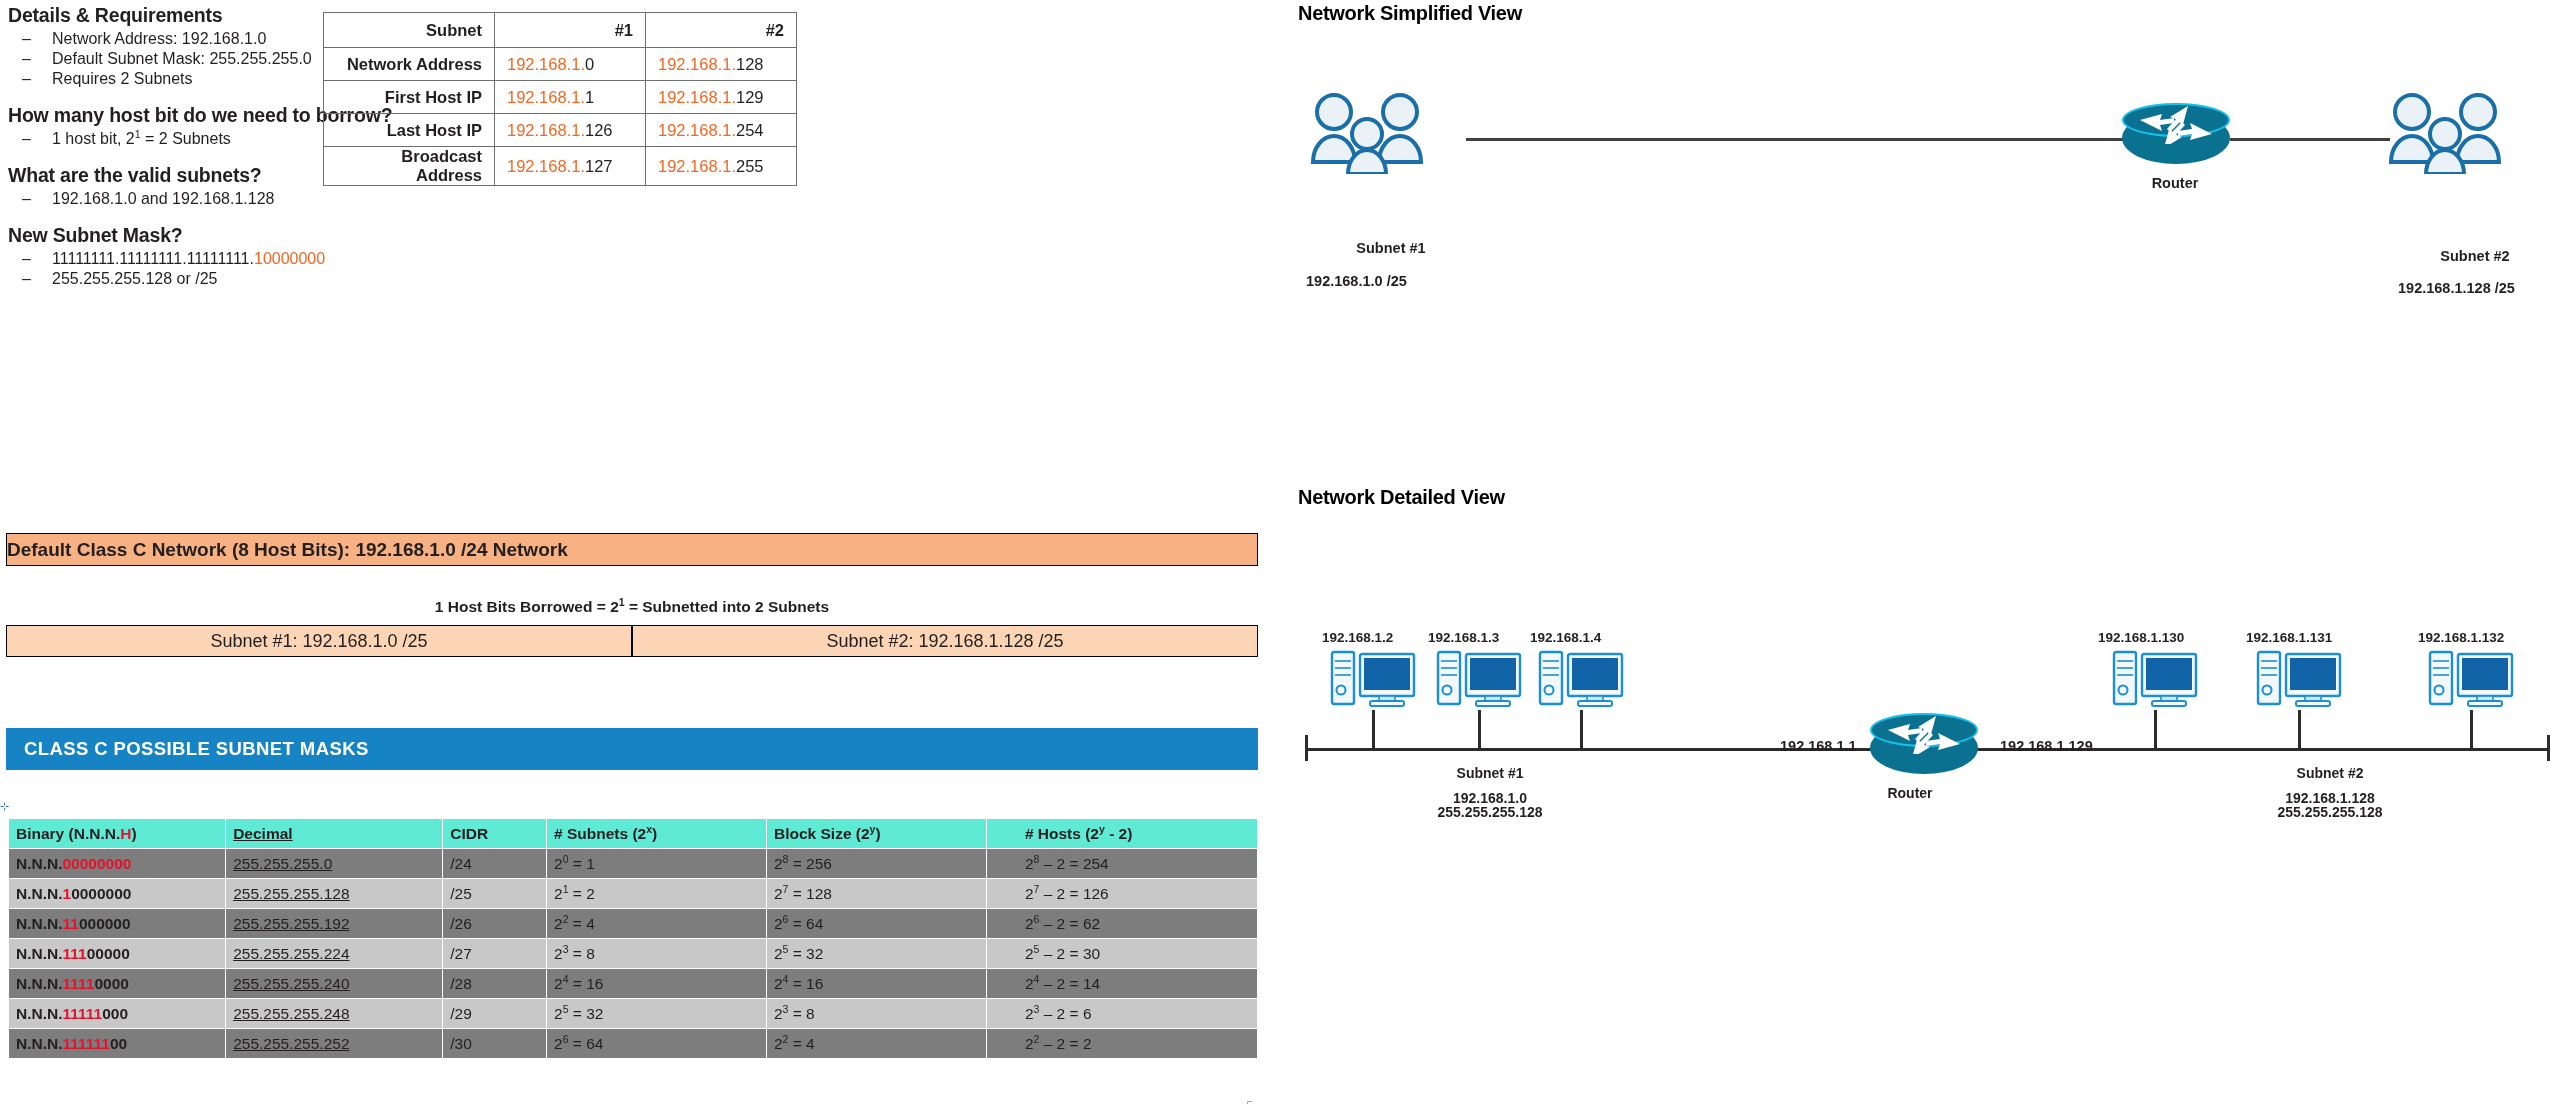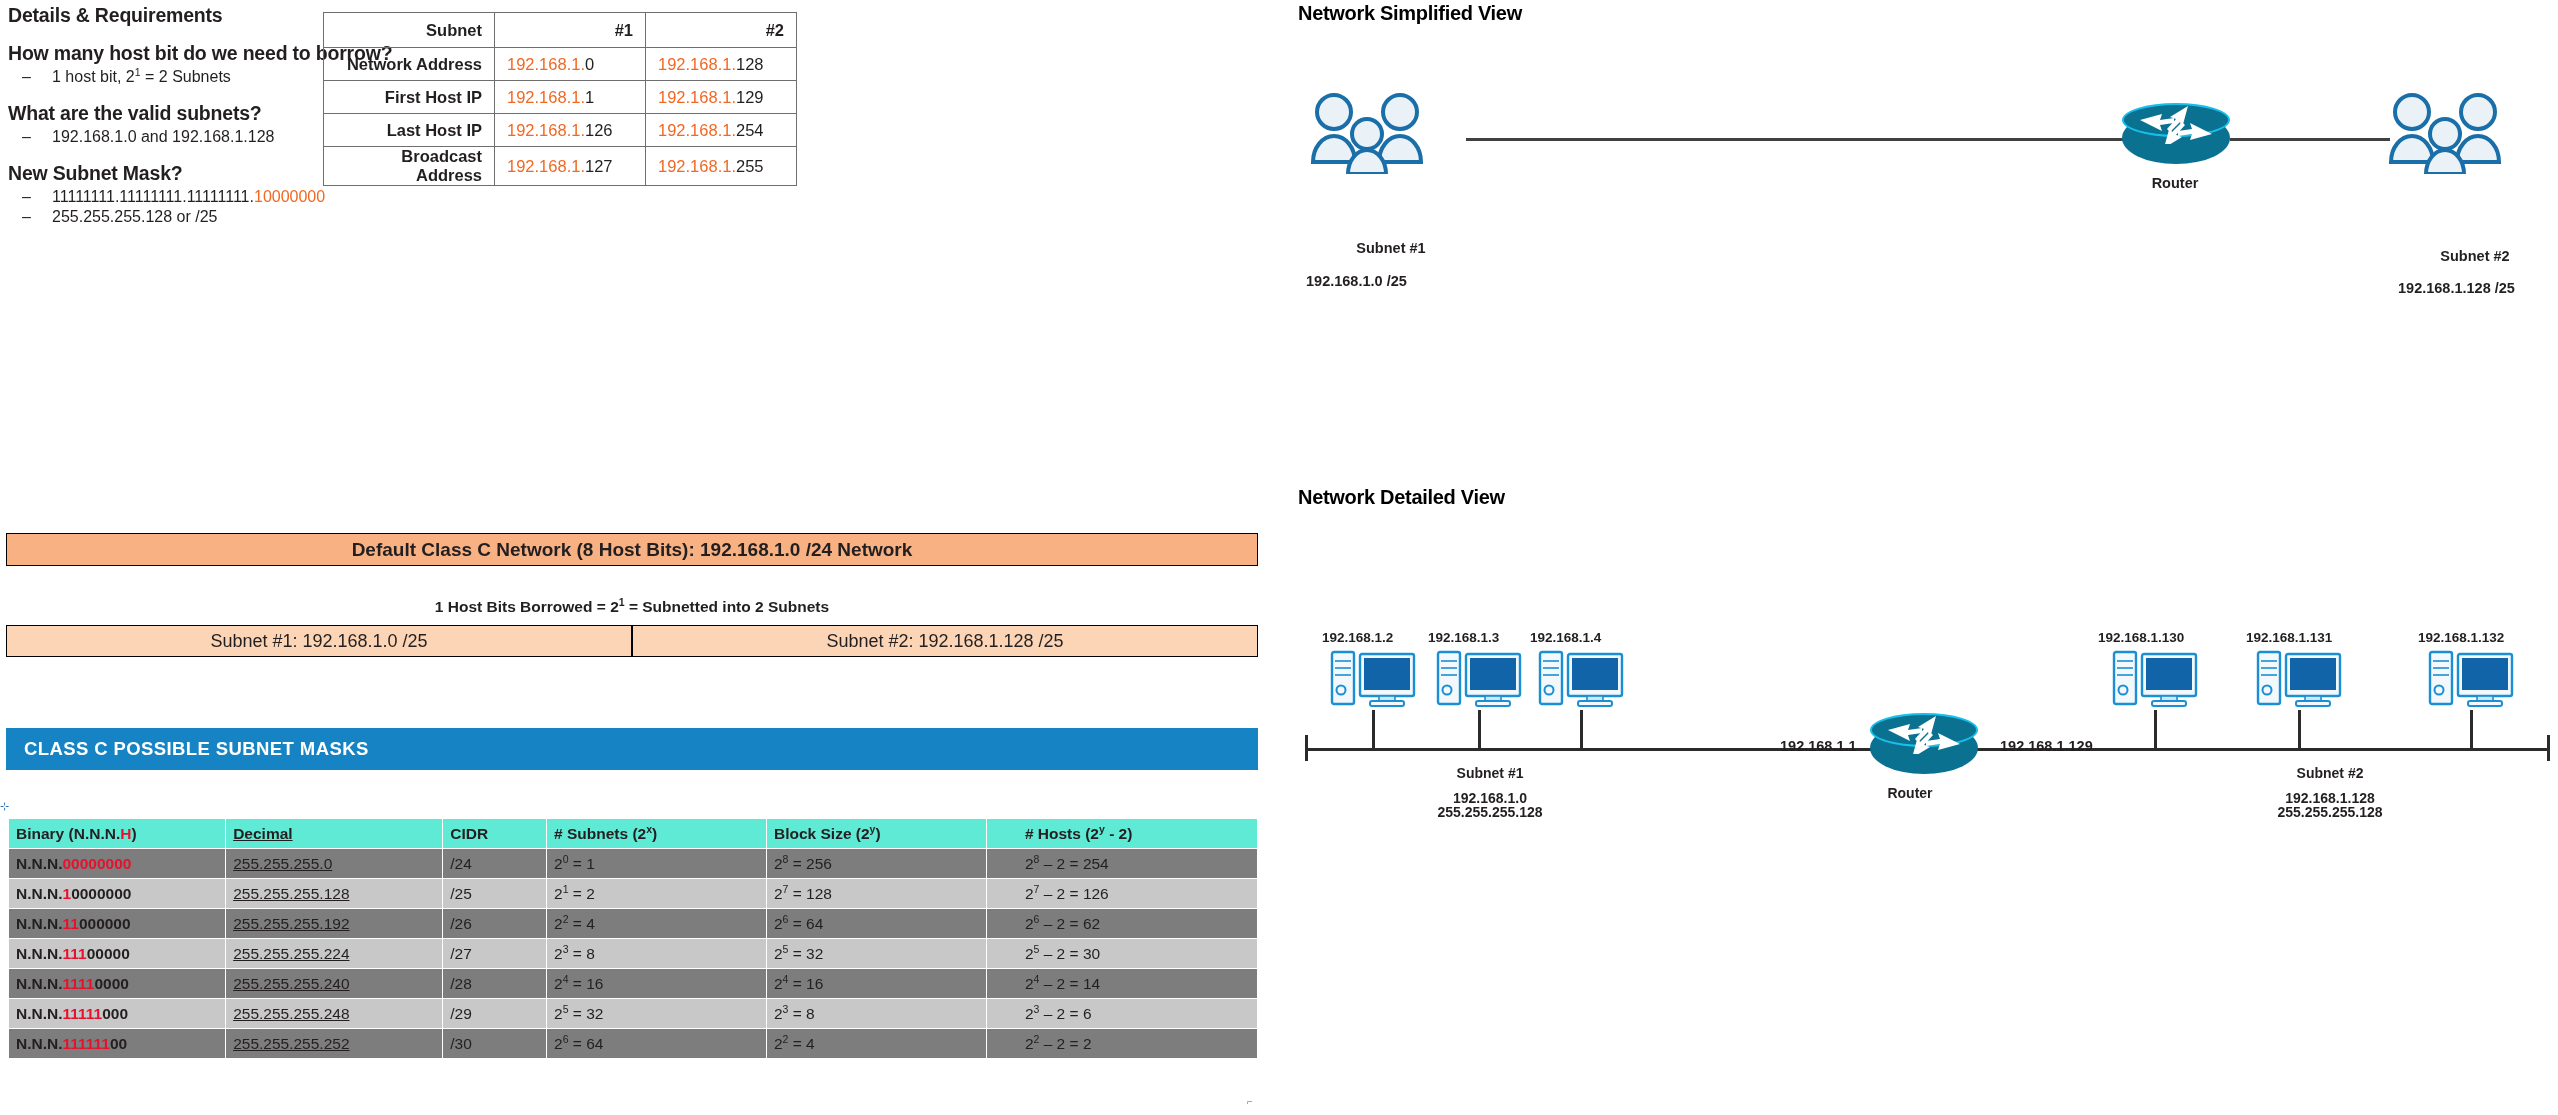--- a/index.html
+++ b/index.html
@@ -19,21 +19,21 @@
   
   .subtbl{position:absolute;left:323px;top:12px;border-collapse:collapse;}
   .subtbl td{border:1.3px solid #6f6f6f;height:32px;font-size:16.5px;padding:0 12px;}
   .subtbl td.lbl{text-align:right;font-weight:bold;width:146px;}
   .subtbl td.val{text-align:left;width:126px;color:#231f20;}
   .subtbl td.hdr{text-align:right;font-weight:bold;}
   .subtbl tr:first-child td{height:34px;}
 
   
   .bar-default{position:absolute;left:6px;top:533px;width:1252px;height:33px;background:#f8b183;border:1.4px solid #000;
-    display:flex;align-items:center;justify-content:center;font-size:19px;font-weight:bold;box-sizing:border-box;}
+    display:flex;align-items:center;font-size:19px;font-weight:bold;box-sizing:border-box;}
   .borrowed{position:absolute;left:6px;top:598px;width:1252px;text-align:center;font-size:15.5px;font-weight:bold;}
   .bar-row{position:absolute;left:6px;top:625px;width:1252px;height:32px;display:flex;box-sizing:border-box;}
   .bar-row>div{flex:1 1 50%;background:#fbd5b5;border:1.4px solid #000;display:flex;align-items:center;justify-content:center;
     font-size:18px;box-sizing:border-box;}
   .bar-row>div:first-child{border-right:0.7px solid #000;}
 
   
   .blue-banner{position:absolute;left:6px;top:728px;width:1252px;height:42px;background:#1683c4;
     display:flex;align-items:center;box-sizing:border-box;}
   .blue-banner span{color:#fff;font-size:18.5px;font-weight:bold;letter-spacing:0.4px;padding-left:18px;}
@@ -79,20 +79,25 @@
 </style>
 </head>
 <body>
 
 <div class="canvas">
 
   <div class="qa">
 
     <div class="grp">
       <h3>Details &amp; Requirements</h3>
+      <ul>
+        <li>Network Address: 192.168.1.0</li>
+        <li>Default Subnet Mask: 255.255.255.0</li>
+        <li>Requires 2 Subnets</li>
+      </ul>
     </div>
 
     <div class="grp">
       <h3>How many host bit do we need to borrow?</h3>
       <ul>
         <li>1 host bit, 2<sup>1</sup> = 2 Subnets</li>
       </ul>
     </div>
 
 

